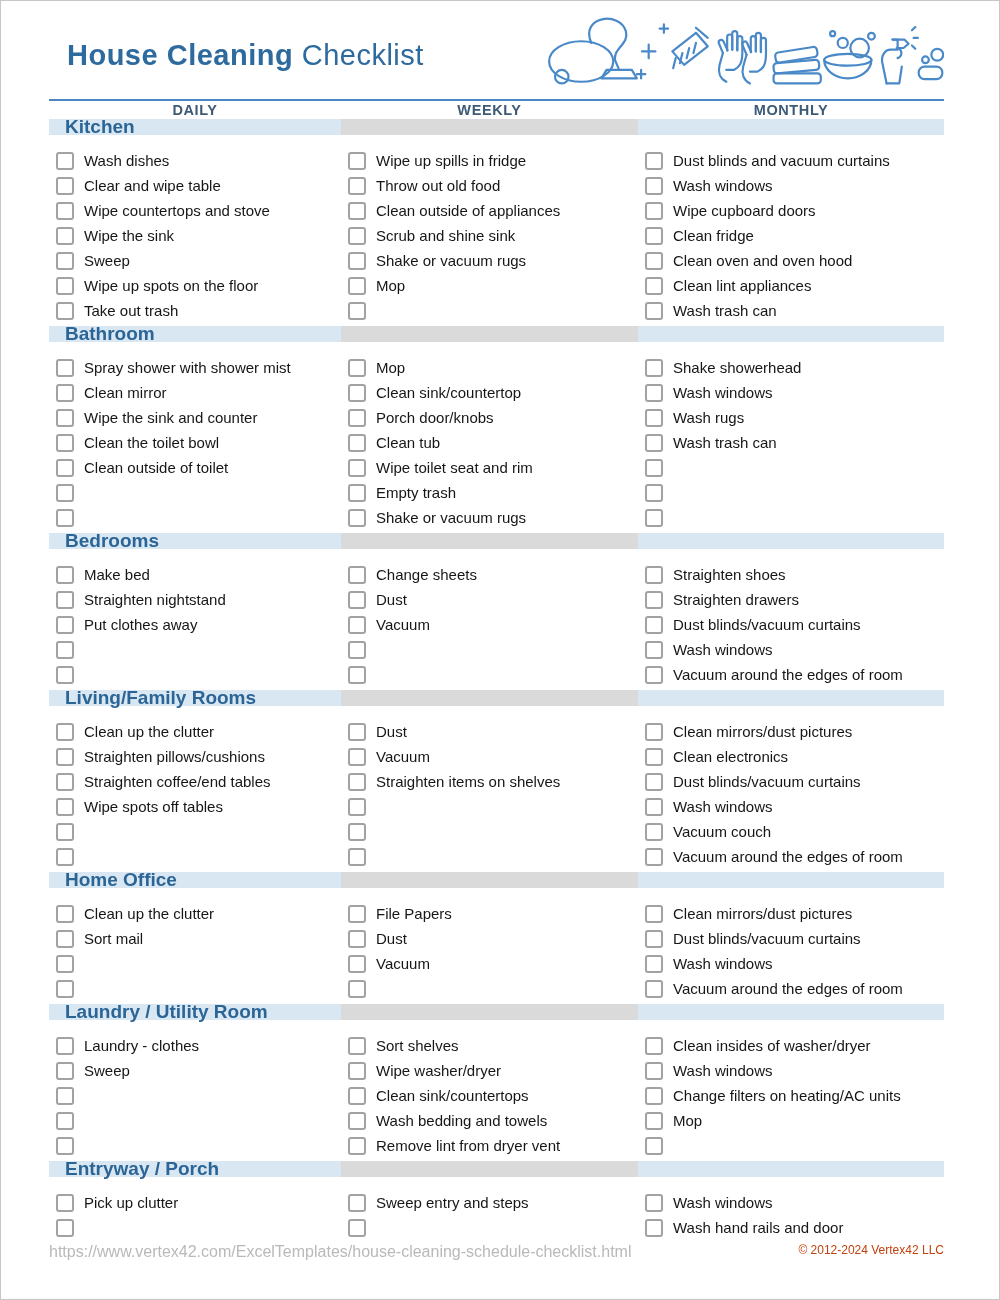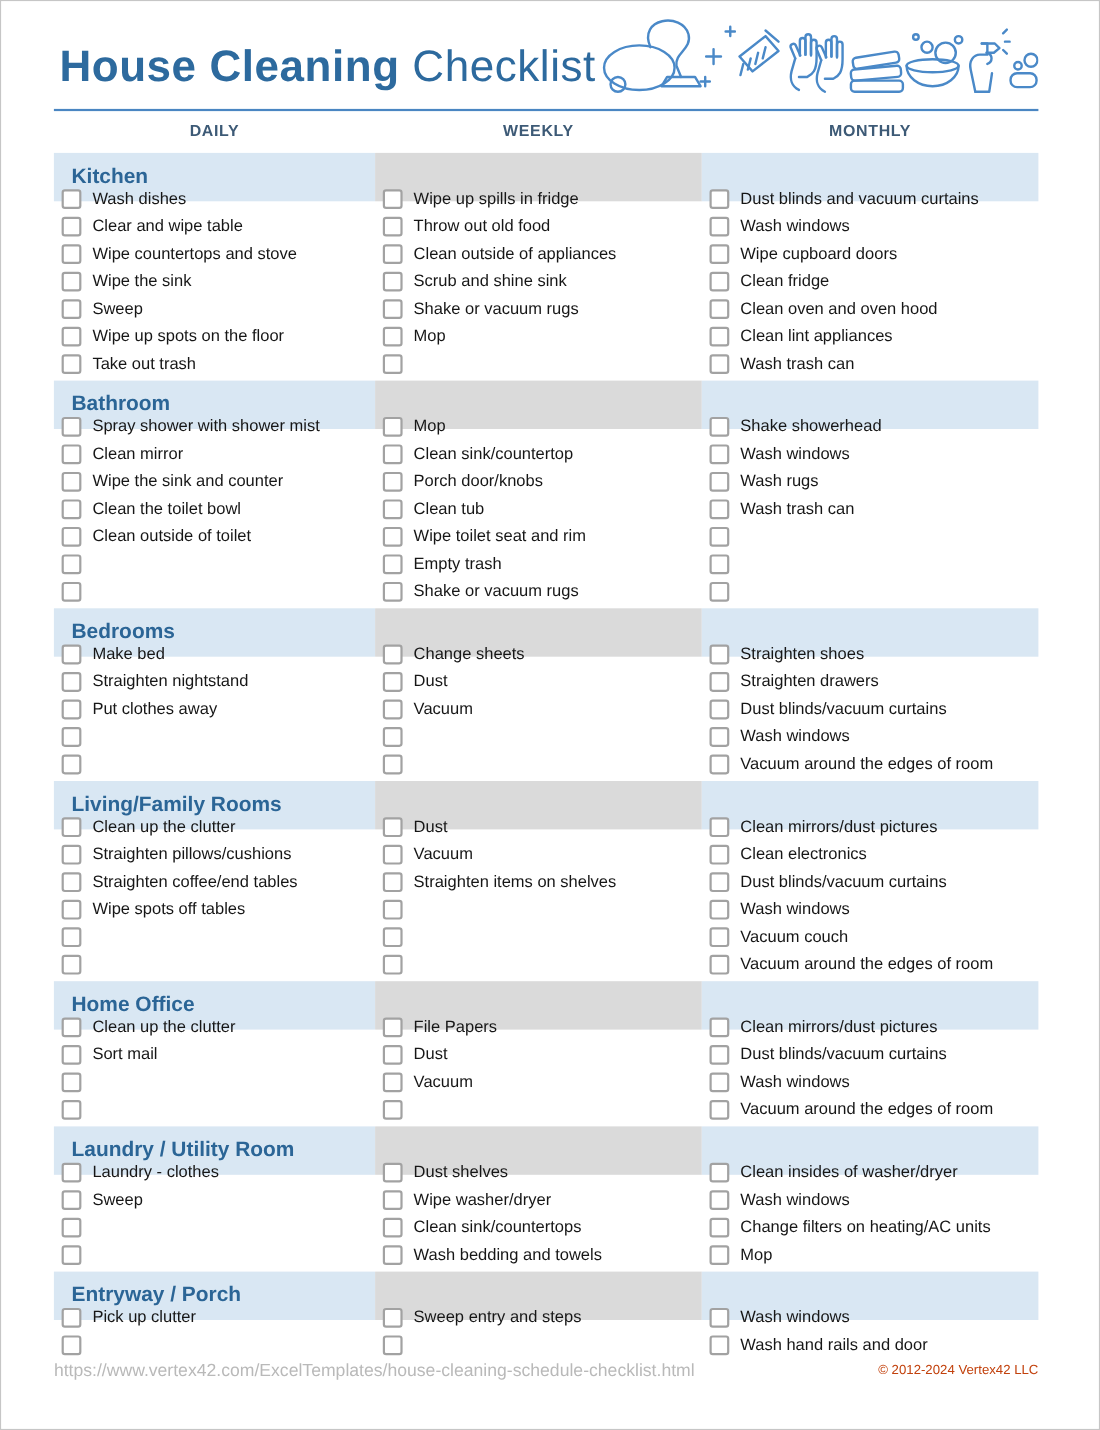--- a/index.html
+++ b/index.html
@@ -9,38 +9,38 @@
     background:#ffffff;
     border:1px solid #c6c6c6;
     font-family:"Liberation Sans","DejaVu Sans",sans-serif;
     position:relative;
     overflow:hidden;
   }
   .content{ margin-left:48px; width:895px; }
 
   
   .doc-header{ position:relative; height:100px; }
-  .title{ position:absolute; left:5px; top:38px; font-size:40px; color:#2d6a9e; letter-spacing:0.5px; white-space:nowrap;}
+  .title{ position:absolute; left:18px; top:38px; font-size:29px; color:#2d6a9e; letter-spacing:0.5px; white-space:nowrap;}
   .title .bold{ font-weight:bold; }
   .title .light{ font-weight:normal; }
   .deco{ position:absolute; right:0px; top:8px; }
   .divider{ position:absolute; left:0; right:0; bottom:0; height:2px; background:#4a86c2; }
 
   
   .col-grid{ display:grid; grid-template-columns:292px 297px 306px; }
-  .col-headers{ height:38px; align-items:center; }
+  .col-headers{ height:18px; align-items:center; }
   .col-headers span{
     text-align:center; font-weight:bold; font-size:14.5px;
     color:#3d5a76; letter-spacing:0.6px;
   }
 
   
   .section{ margin-top:0; margin-bottom:3px; }
   .section-header{ height:27px; margin-bottom:2px; }
-  .section-header .cell{ height:44px; }
+  .section-header .cell{ height:16px; }
   .section-header .c1, .section-header .c3{ background:#d9e7f3; }
   .section-header .c2{ background:#dadada; }
   .section-header .section-title{
     font-size:19px; font-weight:bold; color:#2b6596;
     padding-left:9px; line-height:26px; white-space:nowrap;
   }
   .row{ height:25px; align-items:center; }
   .cell{ display:flex; align-items:center; gap:10px; padding-left:7px; box-sizing:border-box;}
   .checkbox{
     width:14px; height:14px; flex:0 0 14px;
@@ -604,21 +604,21 @@
       <div class="cell c3"></div>
     </div>
     <div>
           <div class="col-grid row">
             <div class="cell">
               <span class="checkbox"></span>
               <span class="item-label">Laundry - clothes</span>
             </div>
             <div class="cell">
               <span class="checkbox"></span>
-              <span class="item-label">Dust shelves</span>
+              <span class="item-label">Sort shelves</span>
             </div>
             <div class="cell">
               <span class="checkbox"></span>
               <span class="item-label">Clean insides of washer/dryer</span>
             </div>
           </div>
           <div class="col-grid row">
             <div class="cell">
               <span class="checkbox"></span>
               <span class="item-label">Sweep</span>
@@ -651,20 +651,34 @@
               <span class="checkbox"></span>
               <span class="item-label"></span>
             </div>
             <div class="cell">
               <span class="checkbox"></span>
               <span class="item-label">Wash bedding and towels</span>
             </div>
             <div class="cell">
               <span class="checkbox"></span>
               <span class="item-label">Mop</span>
+            </div>
+          </div>
+          <div class="col-grid row">
+            <div class="cell">
+              <span class="checkbox"></span>
+              <span class="item-label"></span>
+            </div>
+            <div class="cell">
+              <span class="checkbox"></span>
+              <span class="item-label">Remove lint from dryer vent</span>
+            </div>
+            <div class="cell">
+              <span class="checkbox"></span>
+              <span class="item-label"></span>
             </div>
           </div>
         </div>
   </div>
 
   <div class="section">
     <div class="col-grid section-header">
       <div class="cell c1">
         <span class="section-title">Entryway / Porch</span>
       </div>

